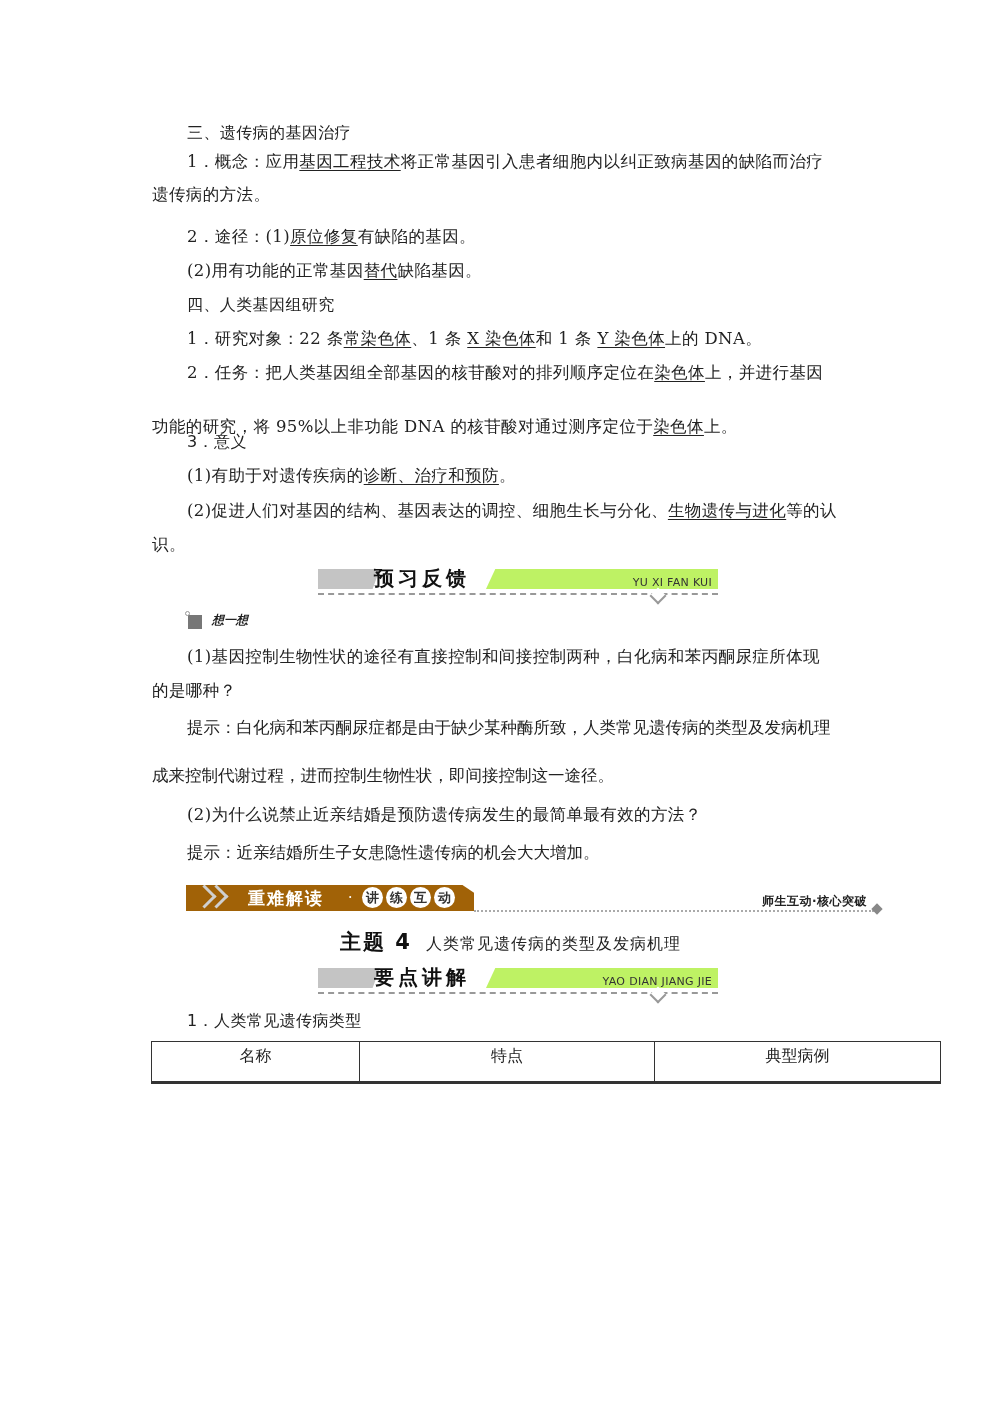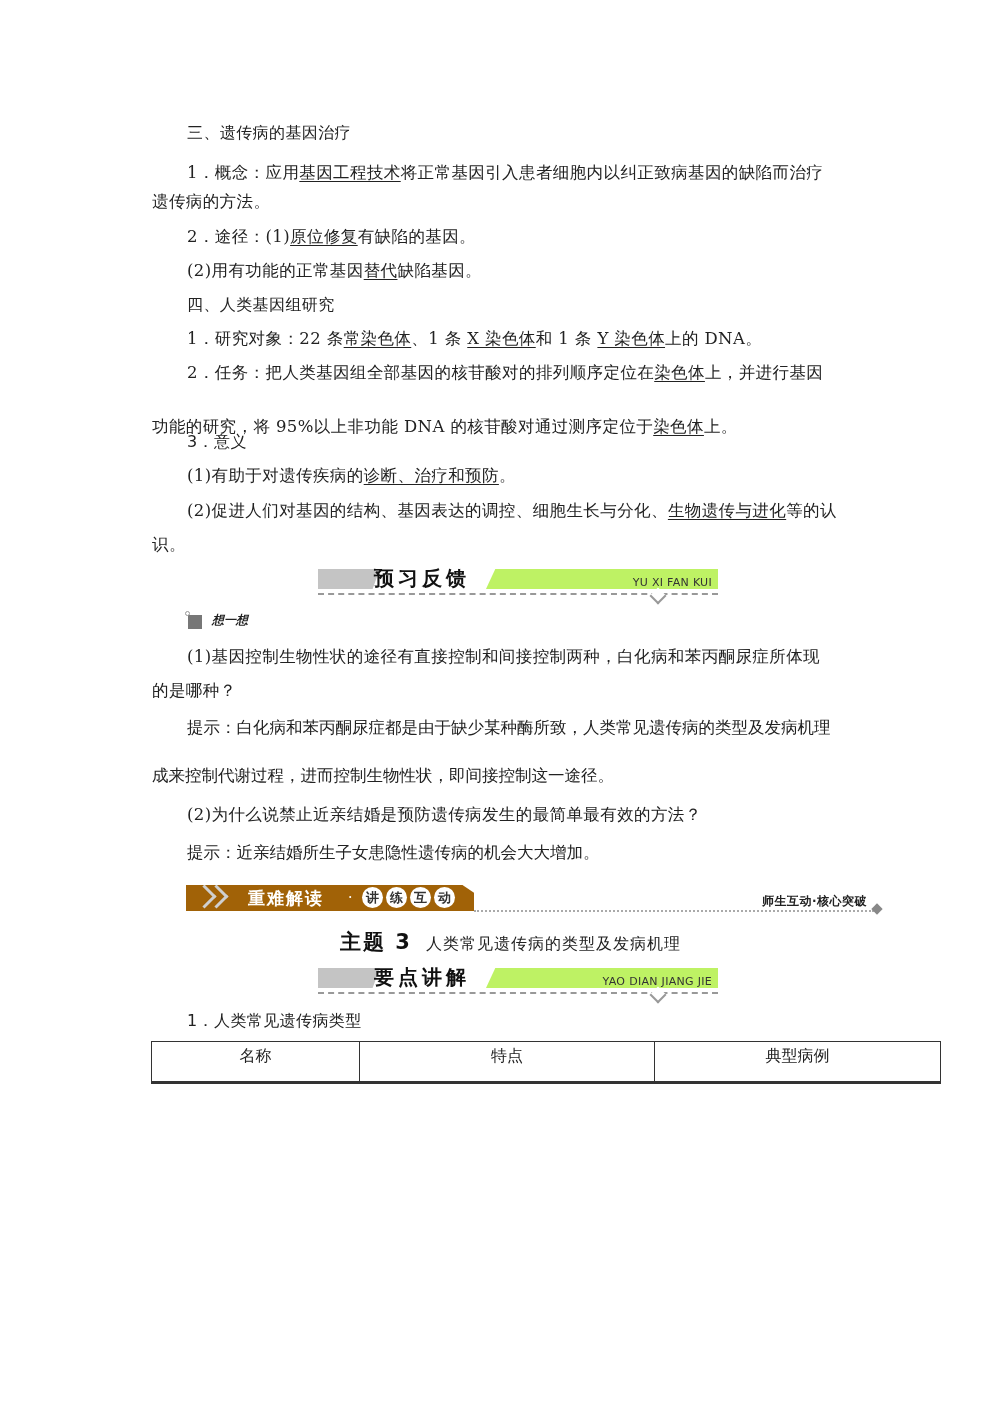--- a/index.html
+++ b/index.html
@@ -50,22 +50,22 @@
   .topic .sub { font-family:Liberation Mono, monospace; font-size:16px; color:#222; letter-spacing:1px; }
 
   table.tbl { position:absolute; left:151px; top:1041px; width:790px; border-collapse:collapse; }
   table.tbl th { border:1.5px solid #333; border-bottom:3px solid #333; height:34px; font-weight:normal; font-size:16px; vertical-align:top; padding-top:4px; font-family:"DejaVu Sans","Liberation Sans",sans-serif; }
 </style>
 </head>
 <body>
 
 <div class="line heading ind" style="top:121px">三、遗传病的基因治疗</div>
 
-<div class="line ind" style="top:161px"><span>1．概念：应用</span><span class="u">基因工程技术</span><span>将正常基因引入患者细胞内以纠正致病基因的缺陷而治疗</span></div>
-<div class="line" style="top:190px">遗传病的方法。</div>
+<div class="line ind" style="top:150px"><span>1．概念：应用</span><span class="u">基因工程技术</span><span>将正常基因引入患者细胞内以纠正致病基因的缺陷而治疗</span></div>
+<div class="line" style="top:183px">遗传病的方法。</div>
 
 <div class="line ind" style="top:225px"><span>2．途径：(1)</span><span class="u">原位修复</span><span>有缺陷的基因。</span></div>
 <div class="line ind" style="top:259px"><span>(2)用有功能的正常基因</span><span class="u">替代</span><span>缺陷基因。</span></div>
 
 <div class="line heading ind" style="top:293px">四、人类基因组研究</div>
 
 <div class="line ind" style="top:327px"><span>1．研究对象：22 条</span><span class="u">常染色体</span><span>、1 条 </span><span class="u">X 染色体</span><span>和 1 条 </span><span class="u">Y 染色体</span><span>上的 DNA。</span></div>
 
 <div class="line ind" style="top:361px"><span>2．任务：把人类基因组全部基因的核苷酸对的排列顺序定位在</span><span class="u">染色体</span><span>上，并进行基因</span></div>
 <div class="line" style="top:415px"><span>功能的研究，将 95%以上非功能 DNA 的核苷酸对通过测序定位于</span><span class="u">染色体</span><span>上。</span></div>
@@ -110,21 +110,21 @@
     <span class="circ">练</span>
     <span class="circ">互</span>
     <span class="circ">动</span>
   </div>
 </div>
 <div class="sec-dots"></div>
 <div class="sec-right">师生互动·核心突破</div>
 <div class="sec-diamond"></div>
 
 <div class="topic">
-  <span class="big">主题 3</span>
+  <span class="big">主题 4</span>
   <span class="sub">人类常见遗传病的类型及发病机理</span>
 </div>
 
 <div class="banner" style="top:962px">
   <div class="left-bar"></div>
   <div class="title">要点讲解</div>
   <div class="right-bar">
       <span class="en">YAO DIAN JIANG JIE</span>
     </div>
   <div class="dash"></div>

